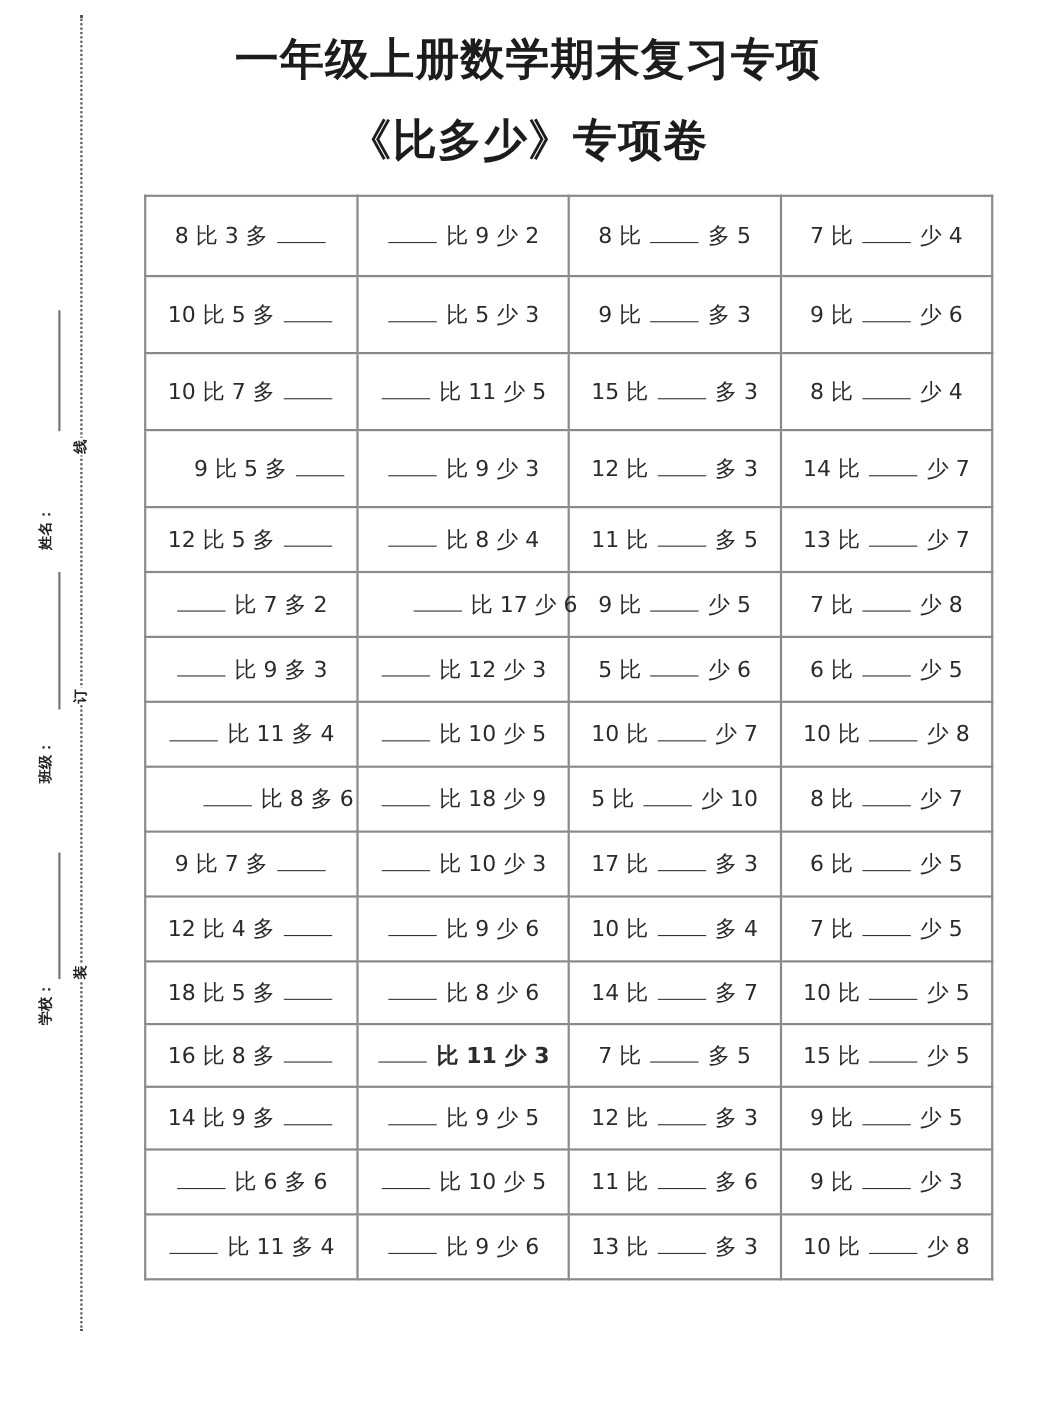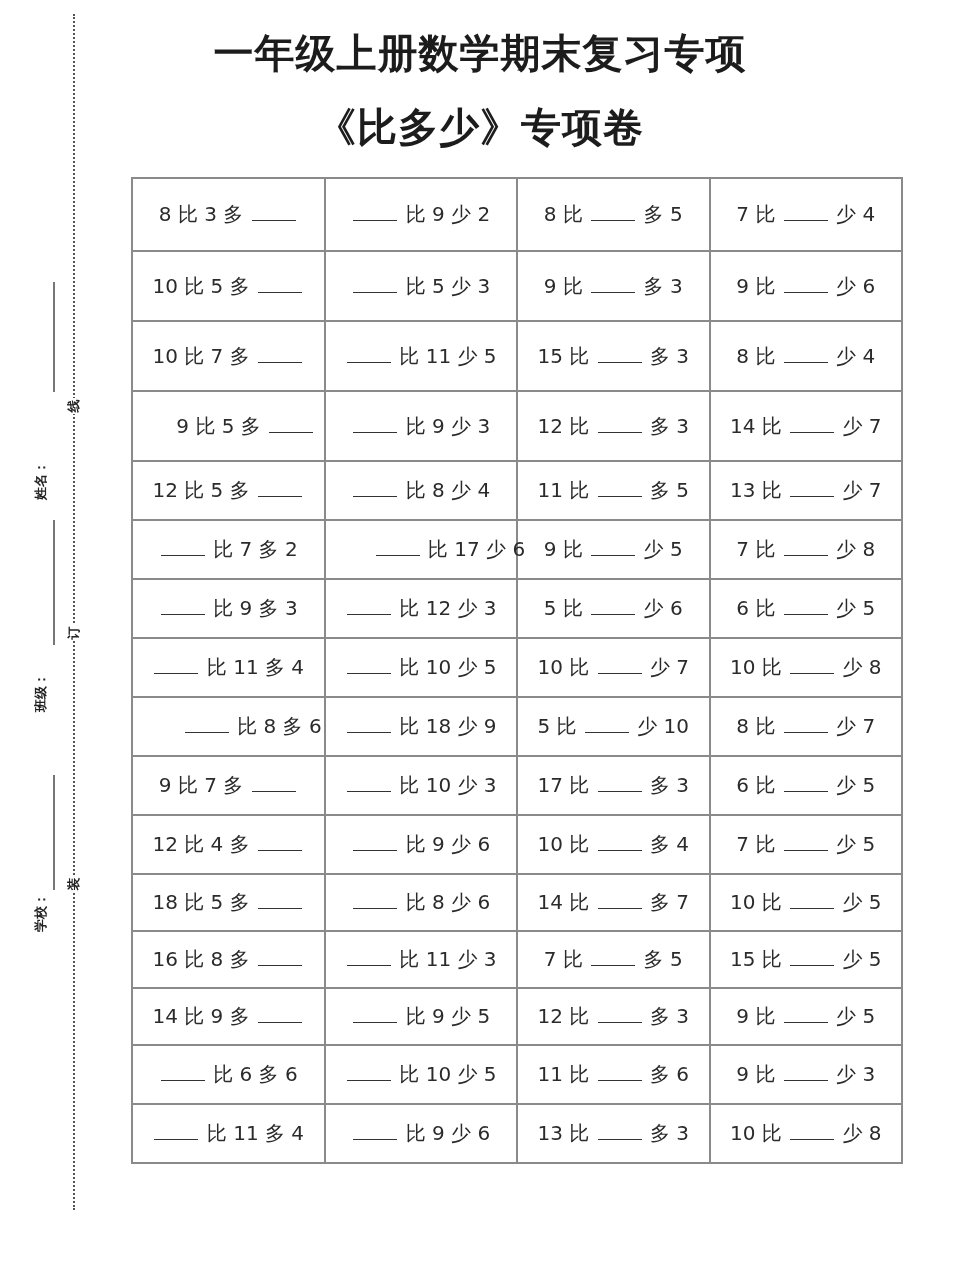--- a/index.html
+++ b/index.html
@@ -187,21 +187,21 @@
         <td style="height: 57px;"><span> 7 比 <span class="blank"></span> 少 5 </span></td>
       </tr>
       <tr>
         <td style="height: 55px;"><span> 18 比 5 多 <span class="blank"></span></span></td>
         <td style="height: 55px;"><span><span class="blank"></span> 比 8 少 6 </span></td>
         <td style="height: 55px;"><span> 14 比 <span class="blank"></span> 多 7 </span></td>
         <td style="height: 55px;"><span> 10 比 <span class="blank"></span> 少 5 </span></td>
       </tr>
       <tr>
         <td style="height: 55px;"><span> 16 比 8 多 <span class="blank"></span></span></td>
-        <td style="height: 55px;"><span><span class="blank"></span> 比 11 少 3 </span></td>
+        <td style="height: 55px; font-weight: bold;"><span><span class="blank"></span> 比 11 少 3 </span></td>
         <td style="height: 55px;"><span> 7 比 <span class="blank"></span> 多 5 </span></td>
         <td style="height: 55px;"><span> 15 比 <span class="blank"></span> 少 5 </span></td>
       </tr>
       <tr>
         <td style="height: 55px;"><span> 14 比 9 多 <span class="blank"></span></span></td>
         <td style="height: 55px;"><span><span class="blank"></span> 比 9 少 5 </span></td>
         <td style="height: 55px;"><span> 12 比 <span class="blank"></span> 多 3 </span></td>
         <td style="height: 55px;"><span> 9 比 <span class="blank"></span> 少 5 </span></td>
       </tr>
       <tr>

